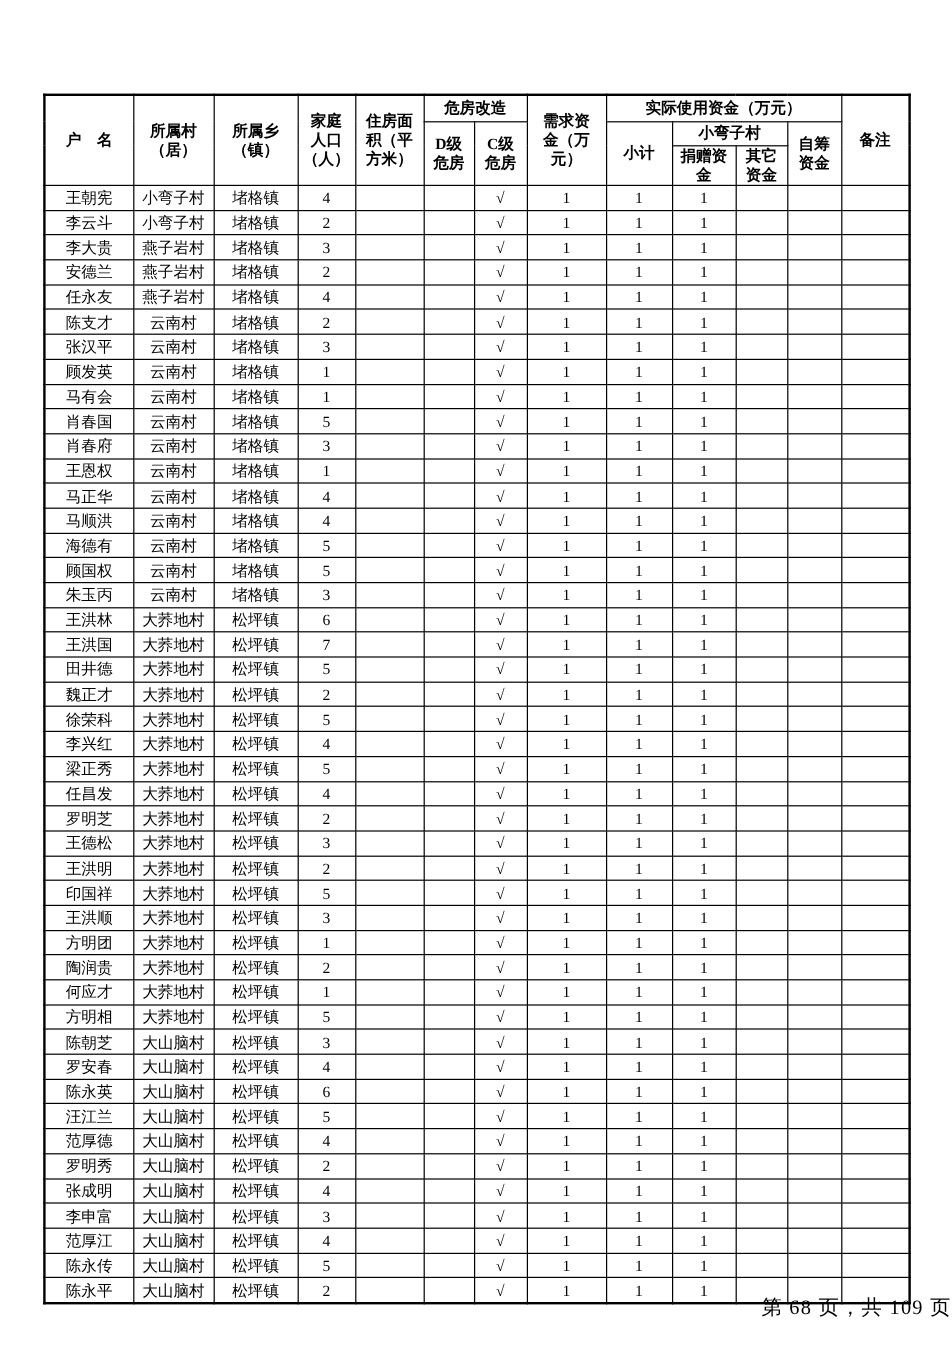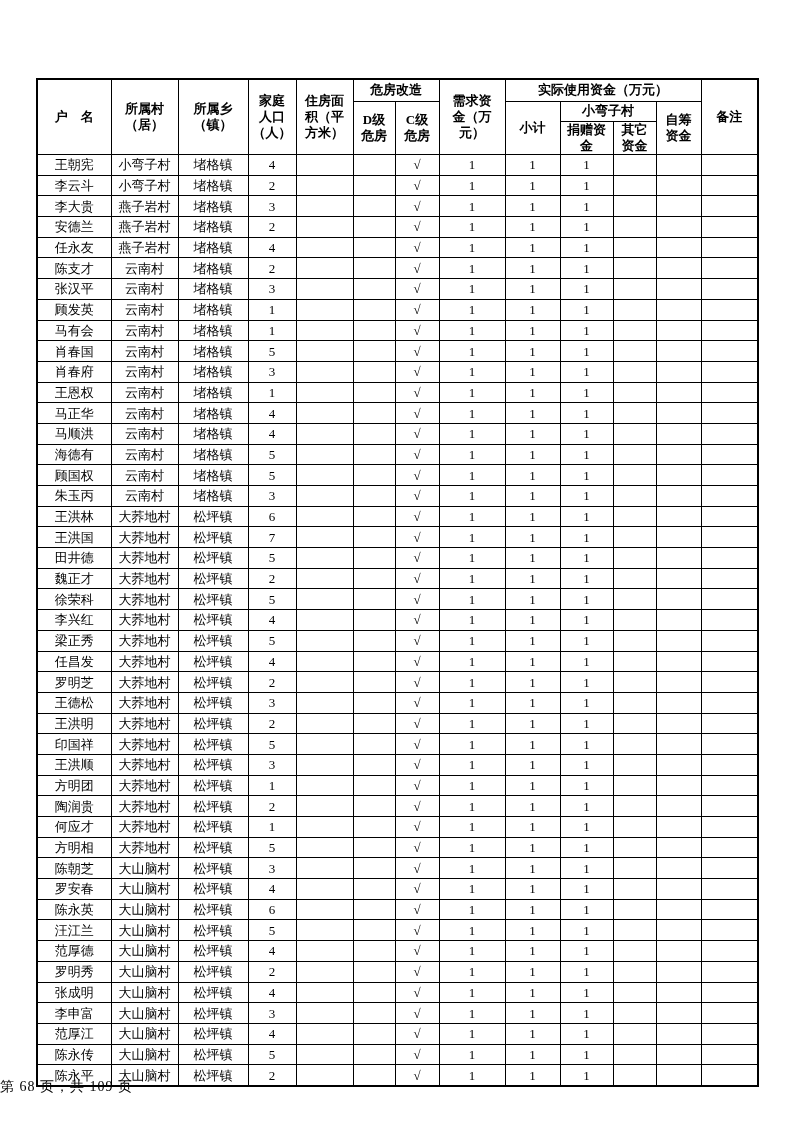--- a/index.html
+++ b/index.html
@@ -41,22 +41,22 @@
     white-space: nowrap;
   }
   thead tr.h1 { height: 22px; }
   thead tr.h2 { height: 20px; }
   thead tr.h3 { height: 32px; }
   .footer {
     position: absolute;
     left: 0;
     right: 0;
     top: 1078px;
-    text-align: left;
-    font-size: 14px;
+    text-align: right;
+    font-size: 17px;
     letter-spacing: 1px;
   }
 </style>
 </head>
 <body>
 
 <div class="page">
 
   <table class="grid">
     <colgroup>

